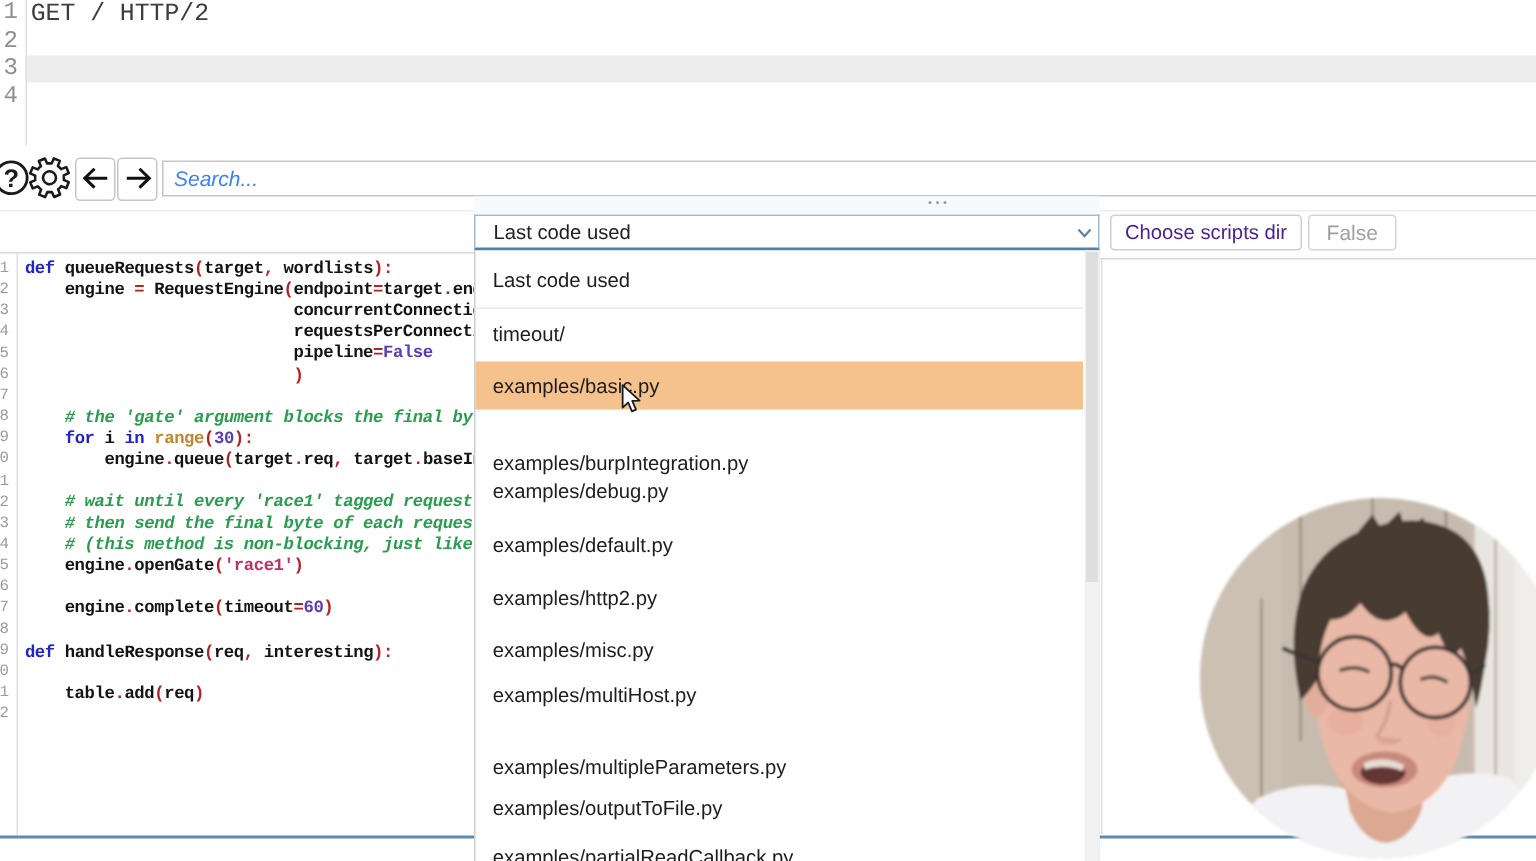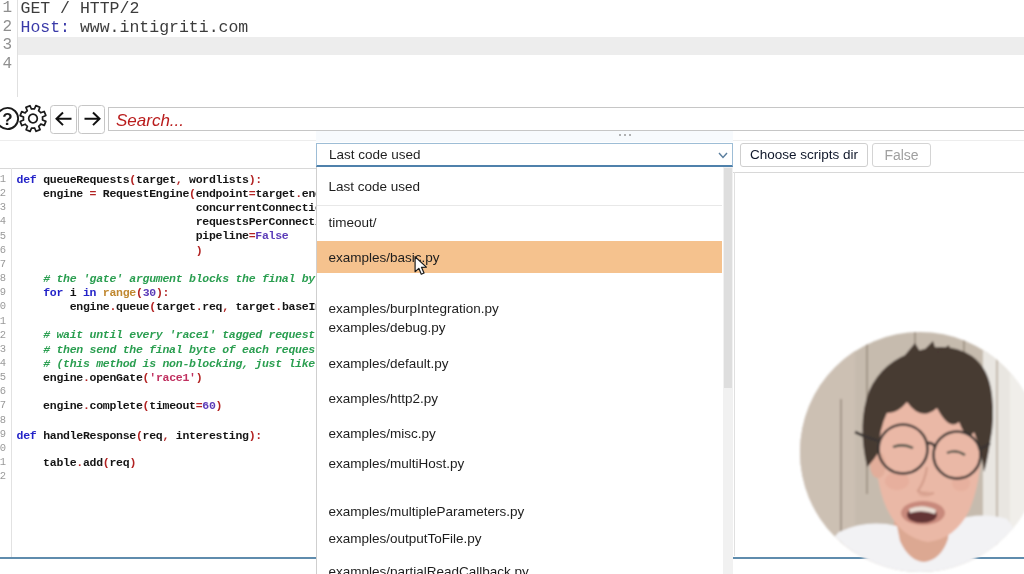--- a/index.html
+++ b/index.html
@@ -25,40 +25,39 @@
 <body>
 <div id="stage">
 
   <div class="abs" style="left:17px;top:36.8px;width:1007px;height:18.5px;background:#ededed;"></div>
   <div class="abs" style="left:16.5px;top:0;width:1px;height:97px;background:#e0e0e0;"></div>
   <div class="abs reqnum" style="top:-1px;">1</div>
   <div class="abs reqnum" style="top:17.5px;">2</div>
   <div class="abs reqnum" style="top:36px;">3</div>
   <div class="abs reqnum" style="top:54.5px;">4</div>
   <div class="abs reqline" style="top:-1px;">GET / HTTP/2</div>
-  <div class="abs reqline" style="top:17.5px;"><span style="color:#3a3aa8;">Host:</span> www.intigriti.com</div>
 
   <svg class="abs" style="left:-4px;top:104px;" width="114" height="30" viewBox="0 0 114 30">
     <circle cx="11.5" cy="14.5" r="10.6" fill="none" stroke="#1a1a1a" stroke-width="1.9"></circle>
     <text x="11.5" y="20.6" font-family="Liberation Sans" font-size="17" font-weight="bold" fill="#1a1a1a" text-anchor="middle">?</text>
     <g transform="translate(37,14.5) rotate(22)">
       <path d="M13.02,-2.17 L13.02,2.17 L9.33,2.24 L9.05,3.20 L8.66,4.13 L8.19,5.02 L10.74,7.67 L7.67,10.74 L5.02,8.19 L4.13,8.66 L3.20,9.05 L2.24,9.33 L2.17,13.02 L-2.17,13.02 L-2.24,9.33 L-3.20,9.05 L-4.13,8.66 L-5.02,8.19 L-7.67,10.74 L-10.74,7.67 L-8.19,5.02 L-8.66,4.13 L-9.05,3.20 L-9.33,2.24 L-13.02,2.17 L-13.02,-2.17 L-9.33,-2.24 L-9.05,-3.20 L-8.66,-4.13 L-8.19,-5.02 L-10.74,-7.67 L-7.67,-10.74 L-5.02,-8.19 L-4.13,-8.66 L-3.20,-9.05 L-2.24,-9.33 L-2.17,-13.02 L2.17,-13.02 L2.24,-9.33 L3.20,-9.05 L4.13,-8.66 L5.02,-8.19 L7.67,-10.74 L10.74,-7.67 L8.19,-5.02 L8.66,-4.13 L9.05,-3.20 L9.33,-2.24 Z" fill="none" stroke="#1a1a1a" stroke-width="1.7" stroke-linejoin="round"></path>
       <circle r="4.3" fill="none" stroke="#1a1a1a" stroke-width="1.7"></circle>
     </g>
   </svg>
   <div class="abs" style="left:49.5px;top:105px;width:25.5px;height:26.5px;border:1px solid #c6c6c6;border-radius:3.5px;background:#fff;"></div>
   <div class="abs" style="left:77.5px;top:105px;width:25.5px;height:26.5px;border:1px solid #c6c6c6;border-radius:3.5px;background:#fff;"></div>
   <svg class="abs" style="left:49.5px;top:105px;" width="56" height="28" viewBox="0 0 56 28">
     <g stroke="#111" stroke-width="2" fill="none">
       <path d="M21.5 13.8 H7.5 M13 7.5 L6.5 13.8 L13 20.1"></path>
       <path d="M34.5 13.8 H48.5 M43 7.5 L49.5 13.8 L43 20.1"></path>
     </g>
   </svg>
   <div class="abs" style="left:108px;top:107px;width:920px;height:23.5px;border:1px solid #c6c6c6;background:#fff;box-sizing:border-box;"></div>
-  <div class="abs" style="left:116px;top:111px;font-size:17px;font-style:italic;color:#b91c1c;">Search...</div>
+  <div class="abs" style="left:116px;top:111px;font-size:14px;font-style:italic;color:#3b82f6;">Search...</div>
   <div class="abs" style="left:0;top:139.5px;width:1024px;height:1px;background:#ededed;"></div>
 
   <div class="abs" style="left:0;top:167.5px;width:733px;height:1px;background:#d8d8d8;"></div>
   <div class="abs" style="left:10.5px;top:168px;width:1px;height:389px;background:#e2e2e2;"></div>
   <div id="gutter">
       <div class="abs cn" style="top:173.0px;">1</div>
       <div class="abs cn" style="top:187.2px;">2</div>
       <div class="abs cn" style="top:201.3px;">3</div>
       <div class="abs cn" style="top:215.4px;">4</div>
       <div class="abs cn" style="top:229.6px;">5</div>
@@ -92,21 +91,21 @@
       <div class="abs cl" style="top:300.2px;">        engine<span class="op">.</span>queue<span class="op">(</span>target<span class="op">.</span>req<span class="op">,</span> target<span class="op">.</span>baseInput<span class="op">,</span> gate<span class="op">=</span><span class="st">'race1'</span><span class="op">)</span></div>
       <div class="abs cl" style="top:328.4px;">    <span class="cm"># wait until every 'race1' tagged request is ready</span></div>
       <div class="abs cl" style="top:342.6px;">    <span class="cm"># then send the final byte of each request</span></div>
       <div class="abs cl" style="top:356.8px;">    <span class="cm"># (this method is non-blocking, just like queue)</span></div>
       <div class="abs cl" style="top:370.9px;">    engine<span class="op">.</span>openGate<span class="op">(</span><span class="st">'race1'</span><span class="op">)</span></div>
       <div class="abs cl" style="top:399.2px;">    engine<span class="op">.</span>complete<span class="op">(</span>timeout<span class="op">=</span><span class="nu">60</span><span class="op">)</span></div>
       <div class="abs cl" style="top:429px;"><span class="kw">def</span> handleResponse<span class="op">(</span>req<span class="op">,</span> interesting<span class="op">):</span></div>
       <div class="abs cl" style="top:455.8px;">    table<span class="op">.</span>add<span class="op">(</span>req<span class="op">)</span></div>
     </div>
 
-  <div class="abs" style="left:740px;top:143px;width:128px;height:24px;border:1px solid #cfcfcf;border-radius:3px;background:#fff;box-sizing:border-box;font-size:13.5px;color:#0f172a;text-align:center;line-height:22px;">Choose scripts dir</div>
+  <div class="abs" style="left:740px;top:143px;width:128px;height:24px;border:1px solid #cfcfcf;border-radius:3px;background:#fff;box-sizing:border-box;font-size:13.5px;color:#4c1d95;text-align:center;line-height:22px;">Choose scripts dir</div>
   <div class="abs" style="left:872px;top:143px;width:59px;height:24px;border:1px solid #d4d4d4;border-radius:3px;background:#fff;box-sizing:border-box;font-size:14px;color:#a0a0a0;text-align:center;line-height:22px;">False</div>
   <div class="abs" style="left:733px;top:171.5px;width:291px;height:1px;background:#d8d8d8;"></div>
   <div class="abs" style="left:734px;top:172px;width:1px;height:384px;background:#e0e0e0;"></div>
 
   <div class="abs" style="z-index:3;left:618.5px;top:134.3px;width:2.2px;height:2.2px;border-radius:50%;background:#999;"></div>
   <div class="abs" style="z-index:3;left:623.8px;top:134.3px;width:2.2px;height:2.2px;border-radius:50%;background:#999;"></div>
   <div class="abs" style="z-index:3;left:629.1px;top:134.3px;width:2.2px;height:2.2px;border-radius:50%;background:#999;"></div>
 
   <div class="abs" style="left:0;top:556.5px;width:1024px;height:2.5px;background:#5f8cad;"></div>
 

